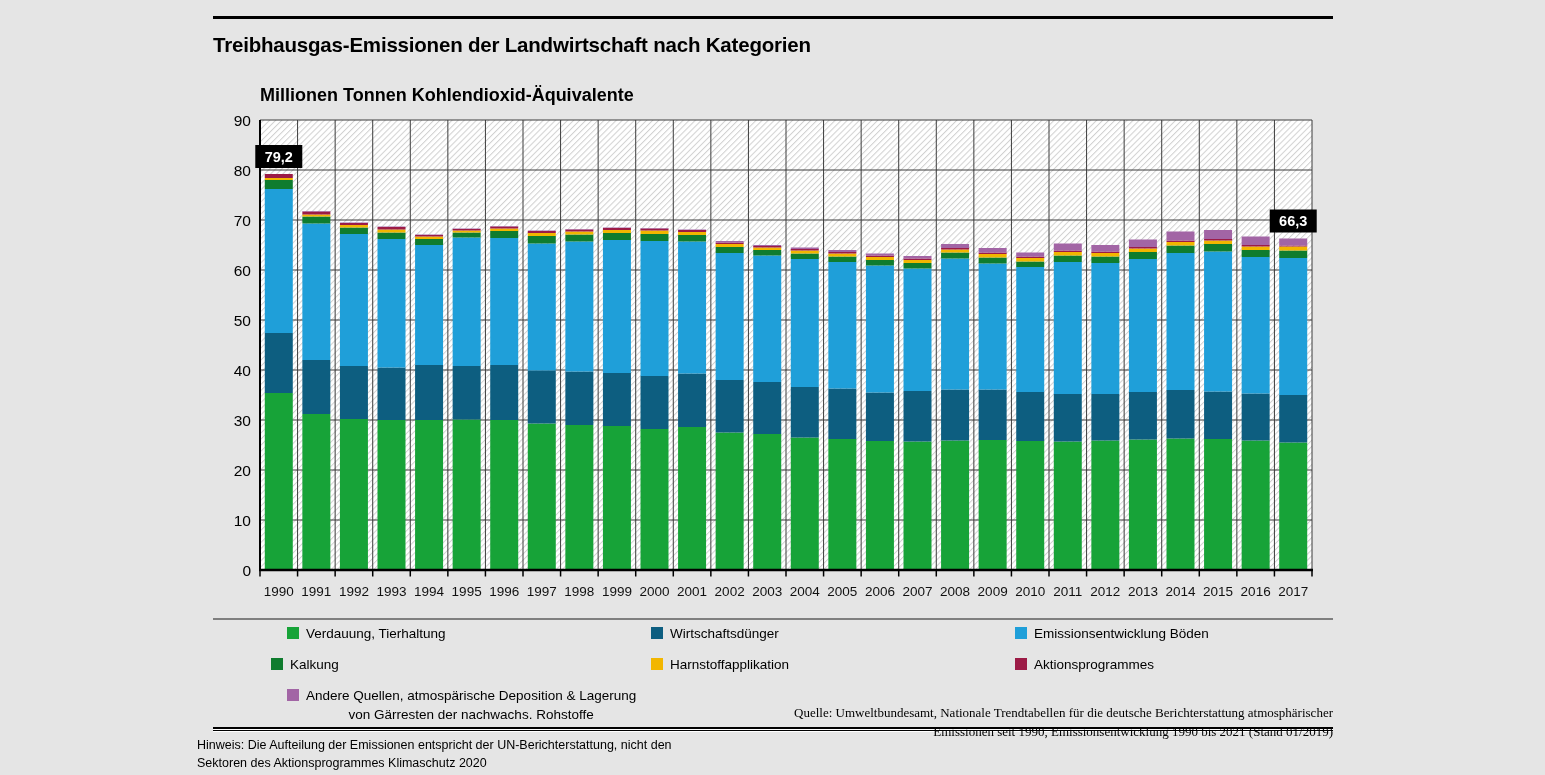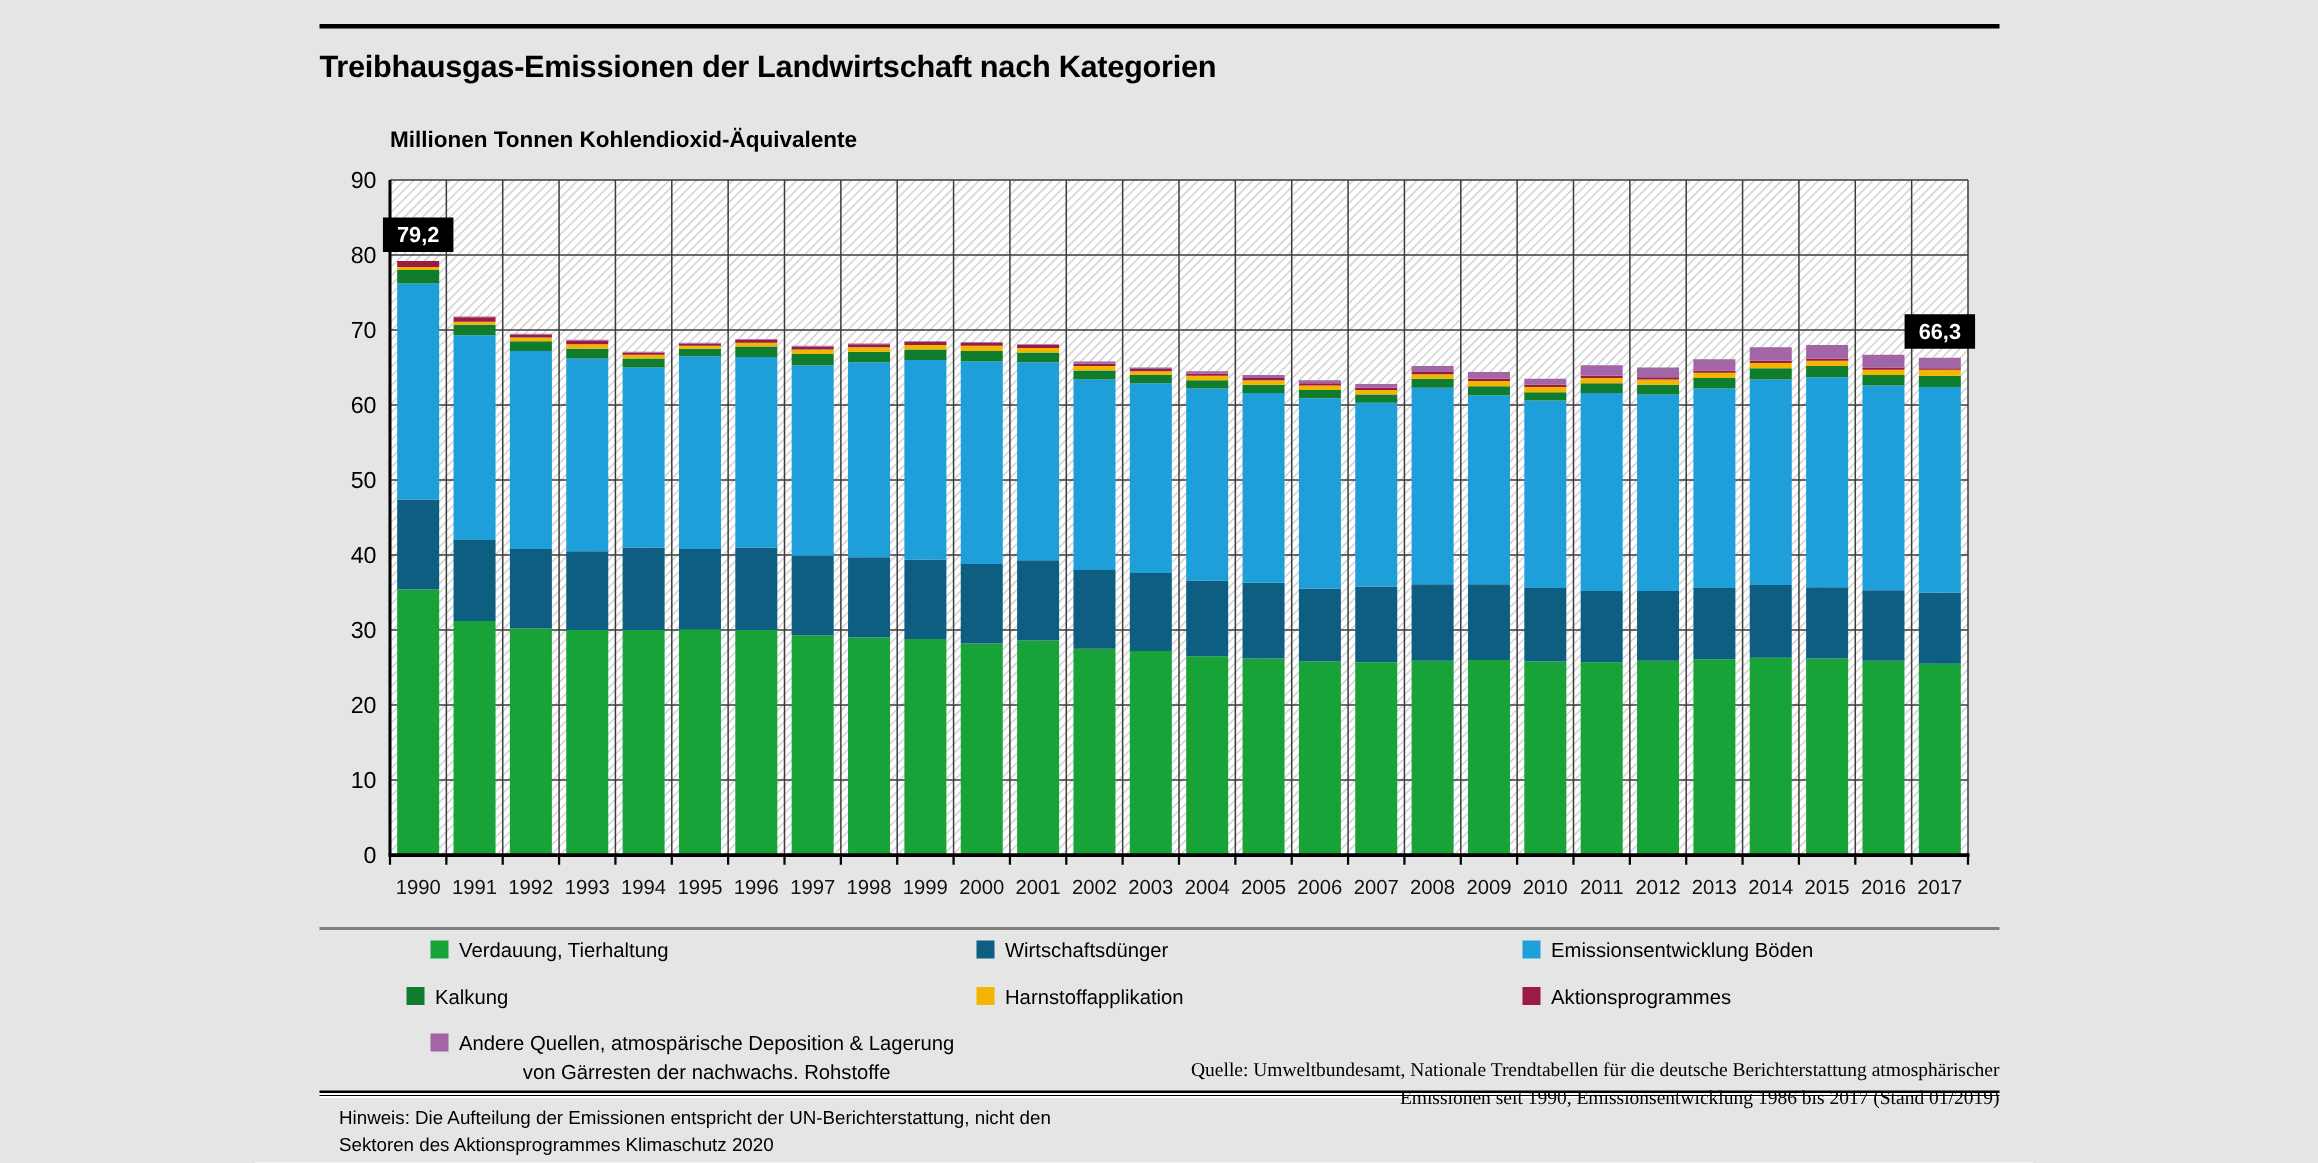--- a/index.html
+++ b/index.html
@@ -1,28 +1,28 @@
 <!DOCTYPE html>
 <html><head>
 <meta charset="utf-8">
 <style>
   html,body{margin:0;padding:0;background:#ffffff;}
   .page{position:relative;width:1545px;height:775px;background:#e5e5e5;overflow:hidden;
         font-family:"Liberation Sans",sans-serif;color:#000;}
   .top-rule{position:absolute;left:213px;top:16px;width:1120px;height:3px;background:#000;}
   .title{position:absolute;left:213px;top:33px;margin:0;font-size:20.5px;font-weight:bold;letter-spacing:-0.2px;}
-  .axis-title{position:absolute;left:260px;top:85px;font-size:15px;font-weight:bold;}
+  .axis-title{position:absolute;left:260px;top:85px;font-size:18px;font-weight:bold;}
   .chart-svg{position:absolute;left:0;top:0;font-family:"Liberation Sans",sans-serif;}
   .legend-rule{position:absolute;left:213px;top:618px;width:1120px;height:2px;background:#7f7f7f;}
   .legend-item{position:absolute;font-size:13.5px;white-space:nowrap;}
   .swatch{display:inline-block;width:12px;height:12px;margin-right:7px;vertical-align:-1px;background:#999;}
   .legend-line2{margin-left:19px;margin-top:4px;text-align:center;}
   .footer-rule{position:absolute;left:213px;top:727px;width:1120px;height:5px;
                background:linear-gradient(#000 0 2px,#fff 2px 3px,#000 3px 4px,#fff 4px 5px);}
-  .note{position:absolute;left:226px;top:736px;font-size:12.5px;line-height:18px;}
+  .note{position:absolute;left:197px;top:736px;font-size:12.5px;line-height:18px;}
   .source{position:absolute;right:212px;top:704px;width:600px;text-align:right;
           font-family:"Liberation Serif",serif;font-size:13px;line-height:18.5px;}
 </style>
 </head>
 <body>
 
 <div class="page">
   <div class="top-rule"></div>
   <h1 class="title">Treibhausgas-Emissionen der Landwirtschaft nach Kategorien</h1>
   <div class="axis-title">Millionen Tonnen Kohlendioxid-Äquivalente</div>
@@ -437,15 +437,15 @@
     <div class="legend-line2">von Gärresten der nachwachs. Rohstoffe</div>
   </div>
 
   <div class="footer-rule"></div>
   <div class="note">
     <div>Hinweis: Die Aufteilung der Emissionen entspricht der UN-Berichterstattung, nicht den</div>
     <div>Sektoren des Aktionsprogrammes Klimaschutz 2020</div>
   </div>
   <div class="source">
     <div>Quelle: Umweltbundesamt, Nationale Trendtabellen für die deutsche Berichterstattung atmosphärischer</div>
-    <div>Emissionen seit 1990, Emissionsentwicklung 1986 bis 2017 (Stand 01/2019)</div>
+    <div>Emissionen seit 1990, Emissionsentwicklung 1990 bis 2021 (Stand 01/2019)</div>
   </div>
 </div>
 
 </body></html>

